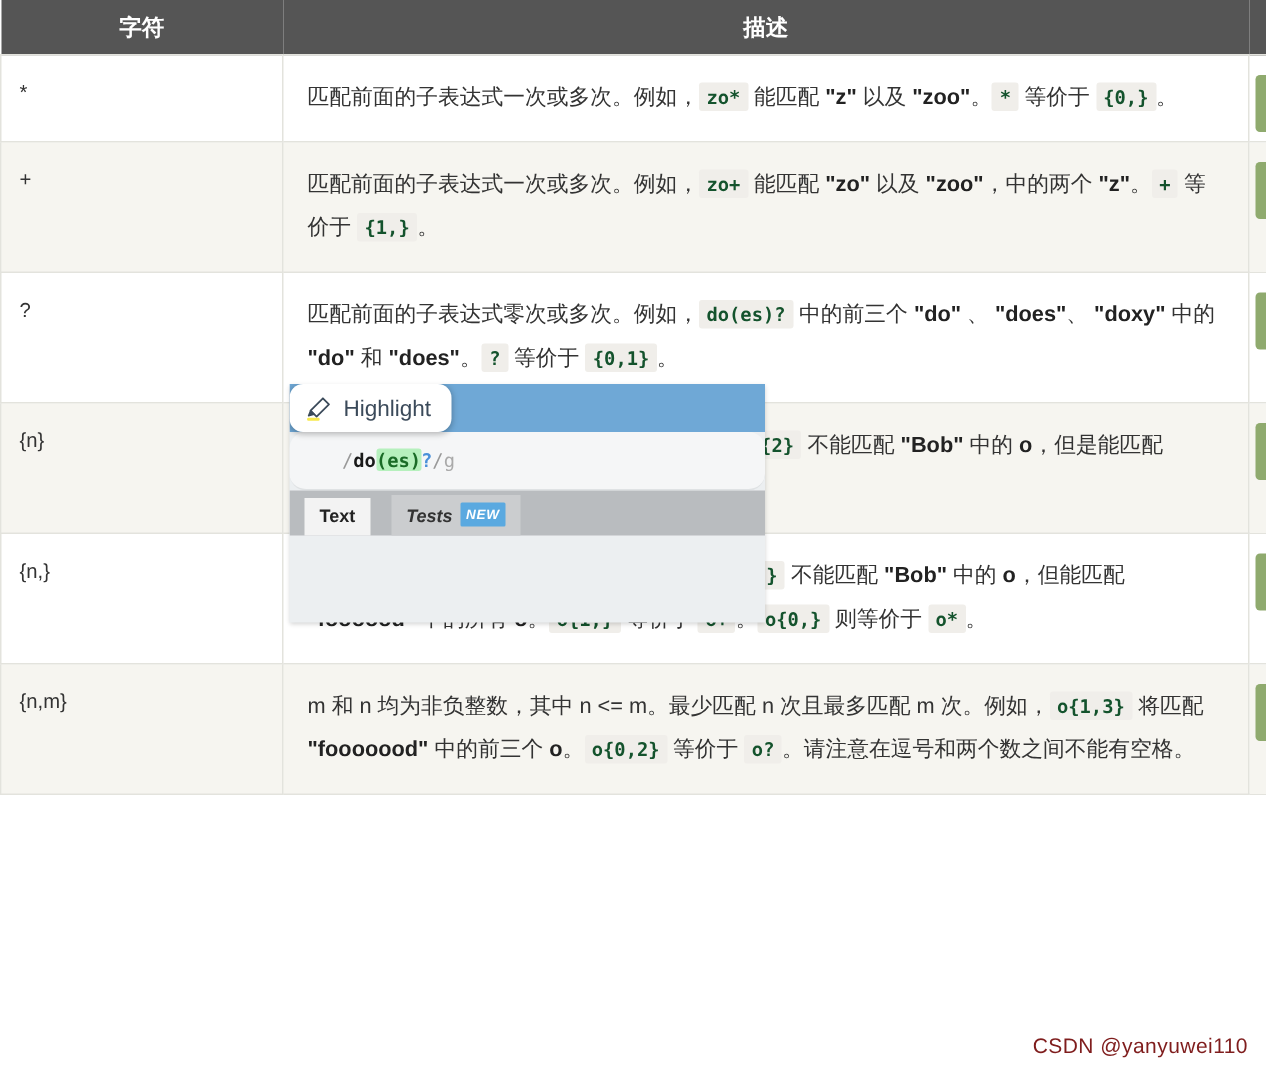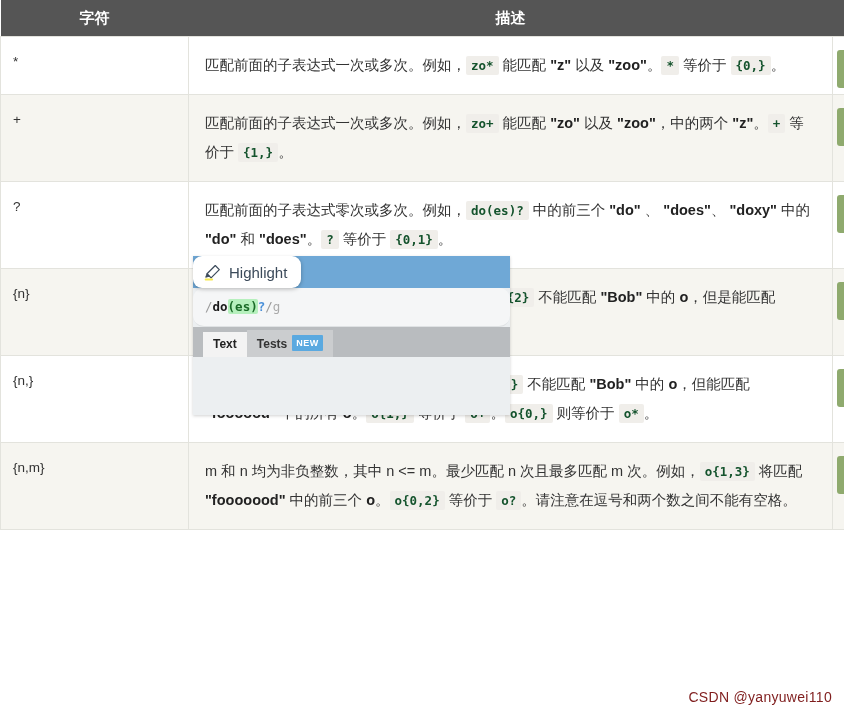--- a/index.html
+++ b/index.html
@@ -60,44 +60,44 @@
     width:317px;height:159px;
     background:#eceff1;
     box-shadow:0 1px 3px rgba(0,0,0,.18);
     overflow:hidden;
     font-family:"DejaVu Sans Mono","Liberation Mono",monospace;
   }
   .widget-topbar{height:32px;background:#6fa8d6;width:100%;}
   .widget-regex{
     height:38px;line-height:38px;
     background:#f5f6f7;
-    padding-left:12px;
+    padding-left:35px;
     font-size:12.5px;
     border-bottom:1px solid #dfe2e4;
     white-space:nowrap;
     border-radius:11px;
   }
   .rx-slash{color:#999;}
   .rx-lit{color:#1a1a1a;font-weight:bold;}
   .rx-group{background:#b6f0bd;color:#1a6b27;font-weight:bold;border-radius:2px;}
   .rx-quant{color:#4a90d9;font-weight:bold;}
   .rx-flag{color:#aaa;}
 
   .widget-tabs{
     height:30px;background:#b9bcbf;display:flex;align-items:flex-end;
     padding-left:10px;
   }
   .tab{
     font-family:"Liberation Sans",sans-serif;
     font-size:12px;font-weight:bold;color:#333;
     padding:5px 10px 6px 10px;line-height:14px;
-    margin-right:0;
+    margin-right:14px;
   }
   .tab.active{background:#f3f3f3;color:#222;}
-  .tab.inactive{background:#cbcdcf;color:#333;}
+  .tab.inactive{background:#cbcdcf;color:#333;font-style:italic;}
   .badge-new{
     display:inline-block;background:#5aa9e0;color:#fff;
     font-size:9px;font-weight:bold;letter-spacing:.5px;
     padding:1px 4px;margin-left:5px;vertical-align:2px;
     border-radius:1px;font-family:"Liberation Sans",sans-serif;
   }
   .widget-text{
     background:#eceff1;padding:14px 0 0 18px;font-size:12.5px;
     color:#222;letter-spacing:.2px;white-space:nowrap;
   }

